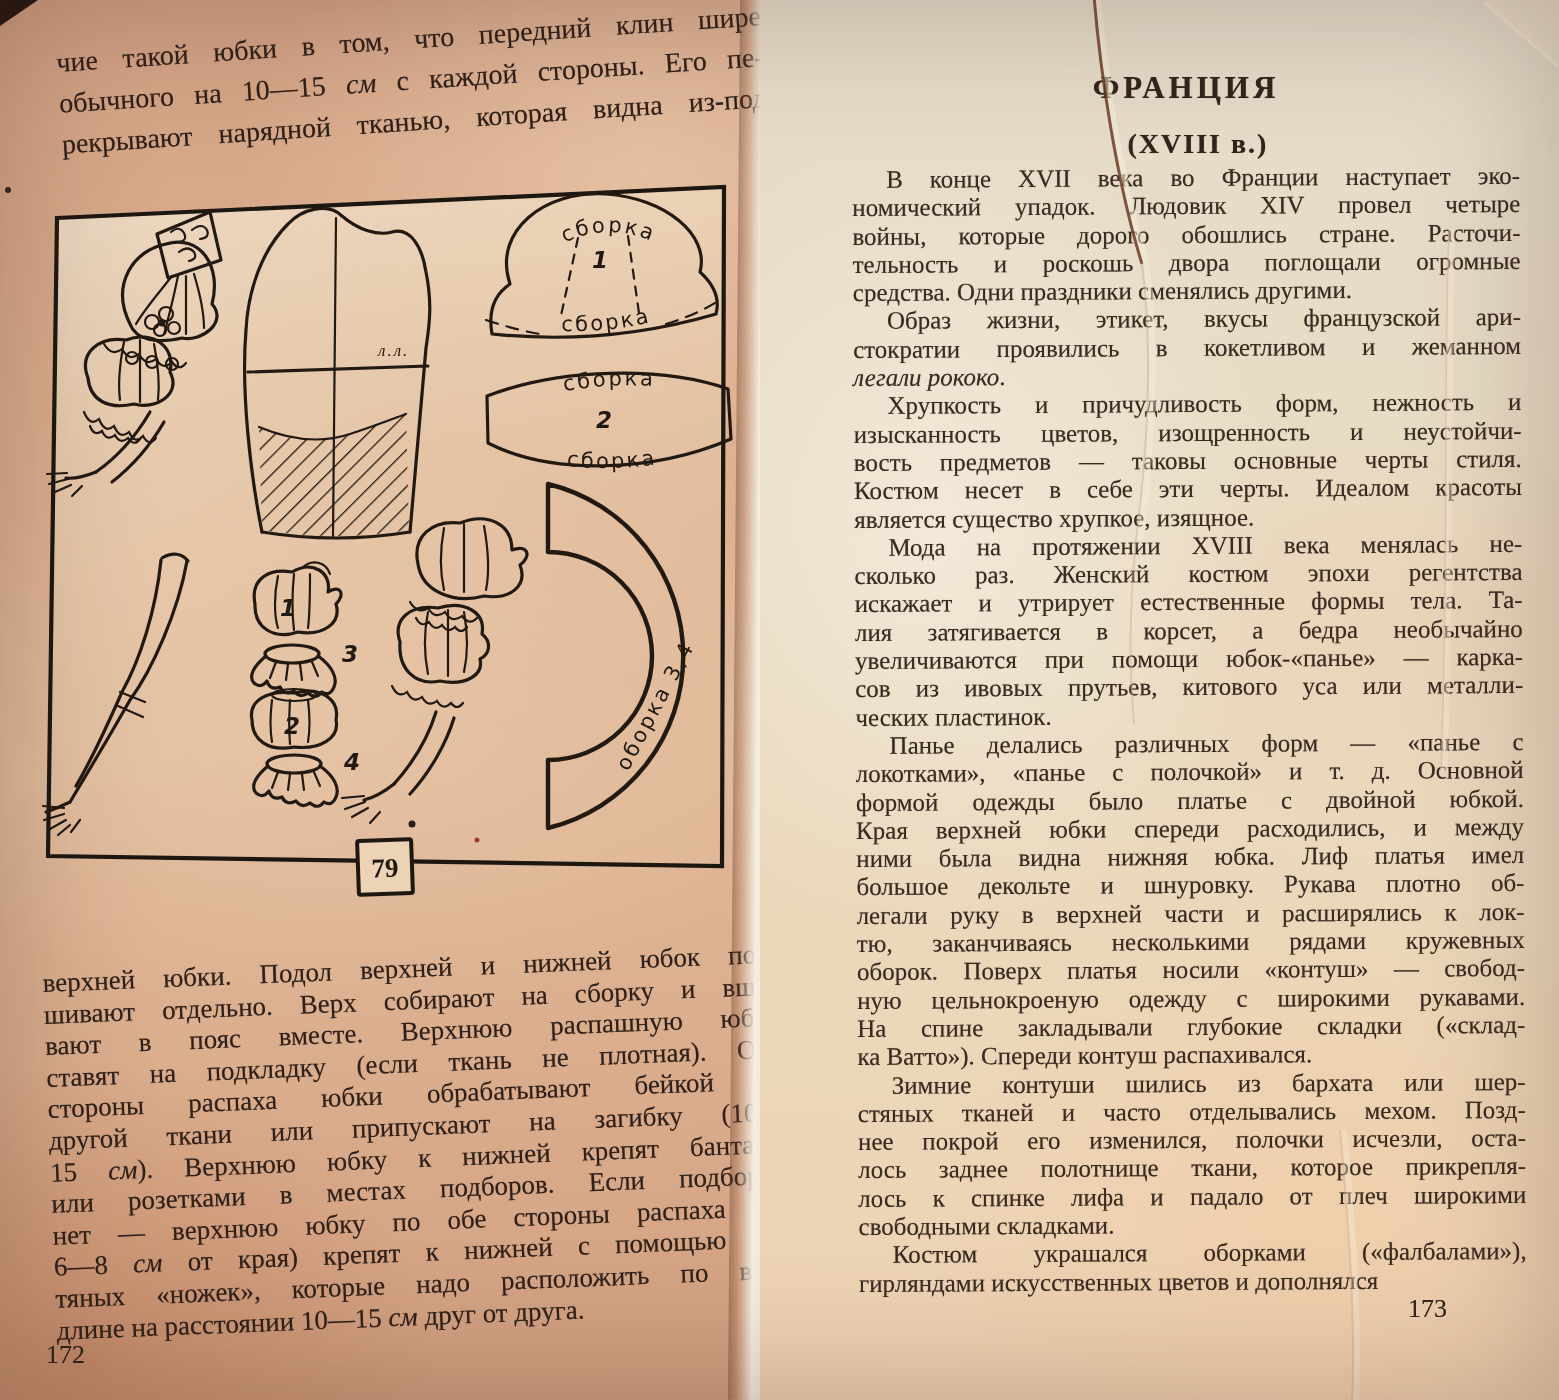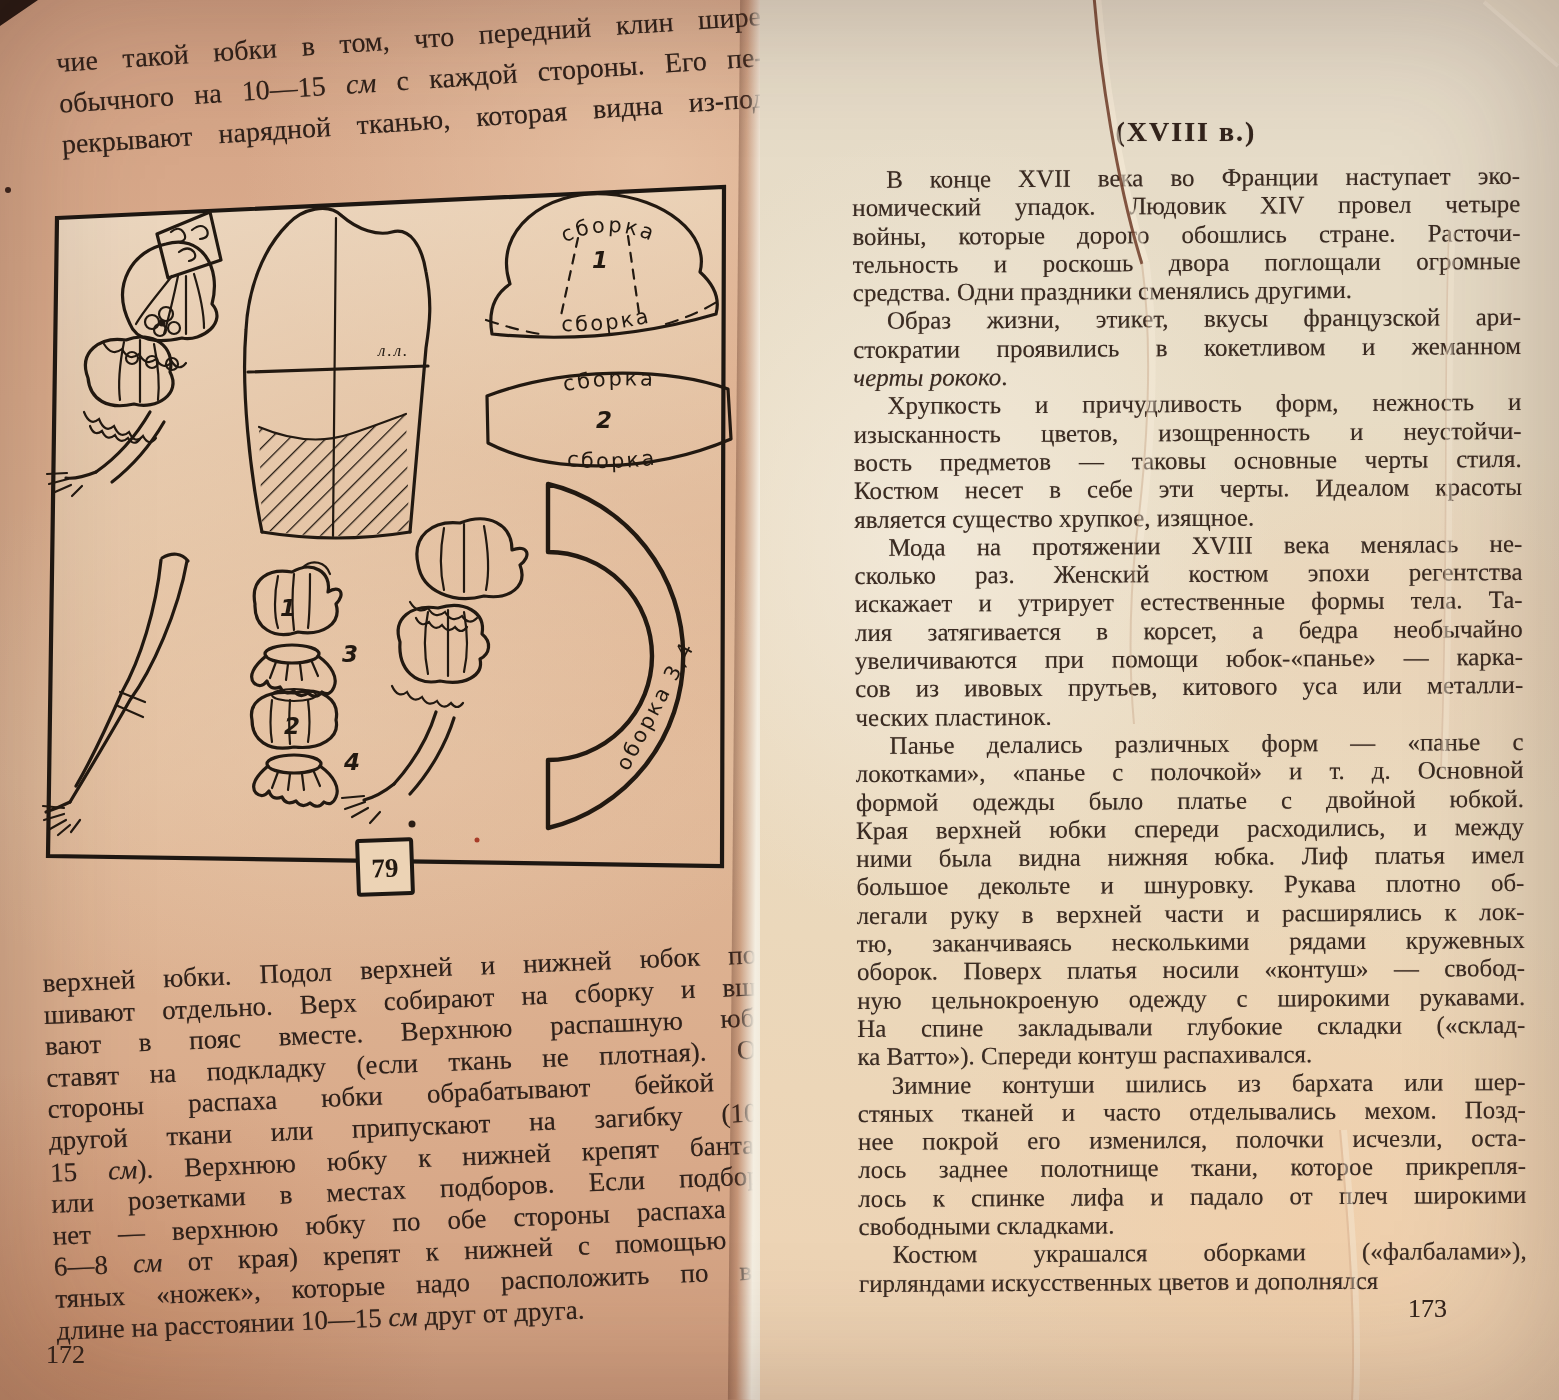--- a/index.html
+++ b/index.html
@@ -47,21 +47,21 @@
   .ln.ind{text-indent:34px;}
   .left-top{left:55px;top:42px;width:706px;font-size:28px;line-height:41px;
     transform:rotate(-3.8deg);transform-origin:0 0;color:#2f211a;}
   .left-bottom{left:42px;top:968px;width:736px;font-size:27px;line-height:31.6px;
     transform:rotate(-2.3deg);transform-origin:0 0;color:#2f211a;}
   .right-body{left:852px;top:166px;width:668px;font-size:25px;line-height:28.3px;
     transform:rotate(-.35deg);transform-origin:0 0;color:#3a2b22;}
   .rp-title{position:absolute;left:852px;top:70px;width:668px;margin:0;
     text-align:center;font-size:31px;font-weight:bold;letter-spacing:4px;color:#33241c;
     text-shadow:0 0 .8px rgba(50,36,27,.55);}
-  .rp-subtitle{position:absolute;left:852px;top:116px;width:668px;margin:0;
+  .rp-subtitle{position:absolute;left:852px;top:116px;width:668px;margin:12px;
     text-align:center;font-size:28px;font-weight:bold;letter-spacing:2px;color:#33241c;
     text-shadow:0 0 .8px rgba(50,36,27,.55);}
   .pagenum{position:absolute;font-size:26px;color:#33241c;
     text-shadow:0 0 .6px rgba(50,36,27,.5);}
   .pn-left{left:46px;top:1340px;text-align:center;}
   .pn-right{left:1408px;top:1294px;width:60px;text-align:left;}
   
   .fig{position:absolute;left:40px;top:172px;width:700px;height:735px;}
   .s{fill:none;stroke:#221911;stroke-width:3.2;stroke-linecap:round;stroke-linejoin:round;}
   .sthin{fill:none;stroke:#221911;stroke-width:2.2;stroke-linecap:round;}
@@ -235,30 +235,31 @@
         <div class="ln"><span>6—8 </span><i>см</i><span> от края) крепят к нижней с помощью ни-</span></div>
         <div class="ln"><span>тяных «ножек», которые надо расположить по всей</span></div>
         <div class="ln rag"><span>длине на расстоянии 10—15 </span><i>см</i><span> друг от друга.</span></div>
       </div>
     <div class="pagenum pn-left">172</div>
   </div>
 
   <div class="page-edge"></div>
 
   <div class="page page-right"></div>
+  <h1 class="rp-title">ФРАНЦИЯ</h1>
   <h2 class="rp-subtitle">(XVIII в.)</h2>
   <div class="tblock right-body">
       <div class="ln ind"><span>В конце XVII века во Франции наступает эко-</span></div>
       <div class="ln"><span>номический упадок. Людовик XIV провел четыре</span></div>
       <div class="ln"><span>войны, которые дорого обошлись стране. Расточи-</span></div>
       <div class="ln"><span>тельность и роскошь двора поглощали огромные</span></div>
       <div class="ln rag"><span>средства. Одни праздники сменялись другими.</span></div>
       <div class="ln ind"><span>Образ жизни, этикет, вкусы французской ари-</span></div>
       <div class="ln"><span>стократии проявились в кокетливом и жеманном</span></div>
-      <div class="ln rag"><span></span><i>черты рококо</i><span>.</span></div>
+      <div class="ln rag"><span></span><i>легали рококо</i><span>.</span></div>
       <div class="ln ind"><span>Хрупкость и причудливость форм, нежность и</span></div>
       <div class="ln"><span>изысканность цветов, изощренность и неустойчи-</span></div>
       <div class="ln"><span>вость предметов — таковы основные черты стиля.</span></div>
       <div class="ln"><span>Костюм несет в себе эти черты. Идеалом красоты</span></div>
       <div class="ln rag"><span>является существо хрупкое, изящное.</span></div>
       <div class="ln ind"><span>Мода на протяжении XVIII века менялась не-</span></div>
       <div class="ln"><span>сколько раз. Женский костюм эпохи регентства</span></div>
       <div class="ln"><span>искажает и утрирует естественные формы тела. Та-</span></div>
       <div class="ln"><span>лия затягивается в корсет, а бедра необычайно</span></div>
       <div class="ln"><span>увеличиваются при помощи юбок-«панье» — карка-</span></div>

